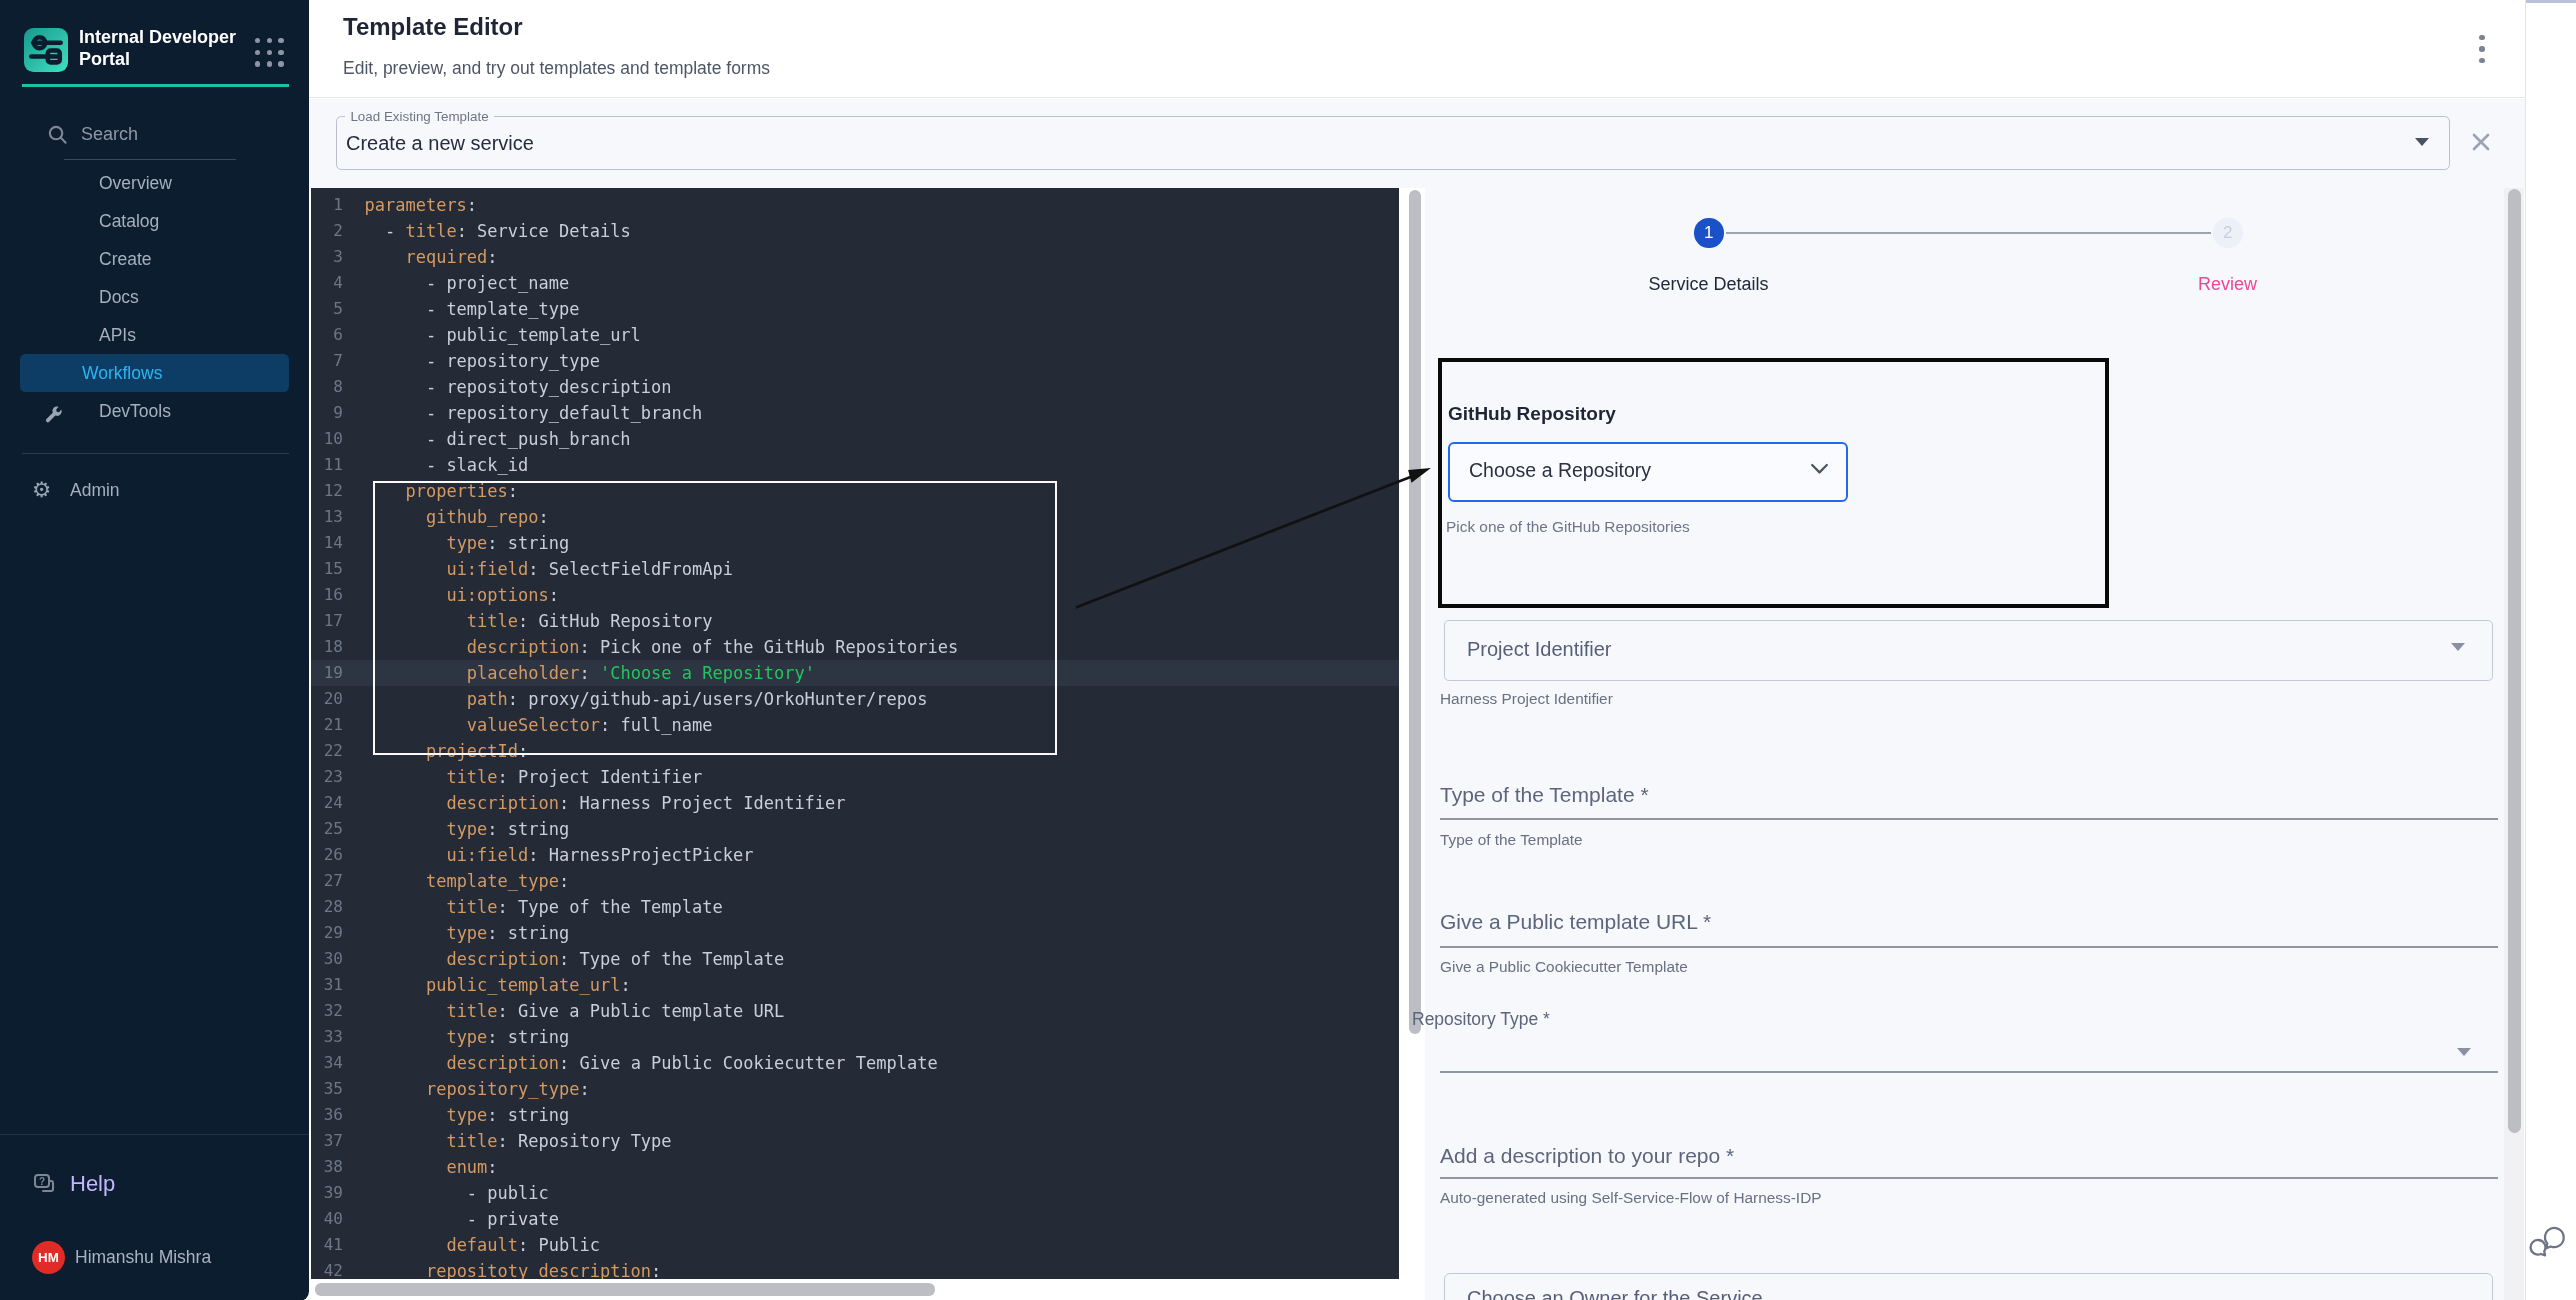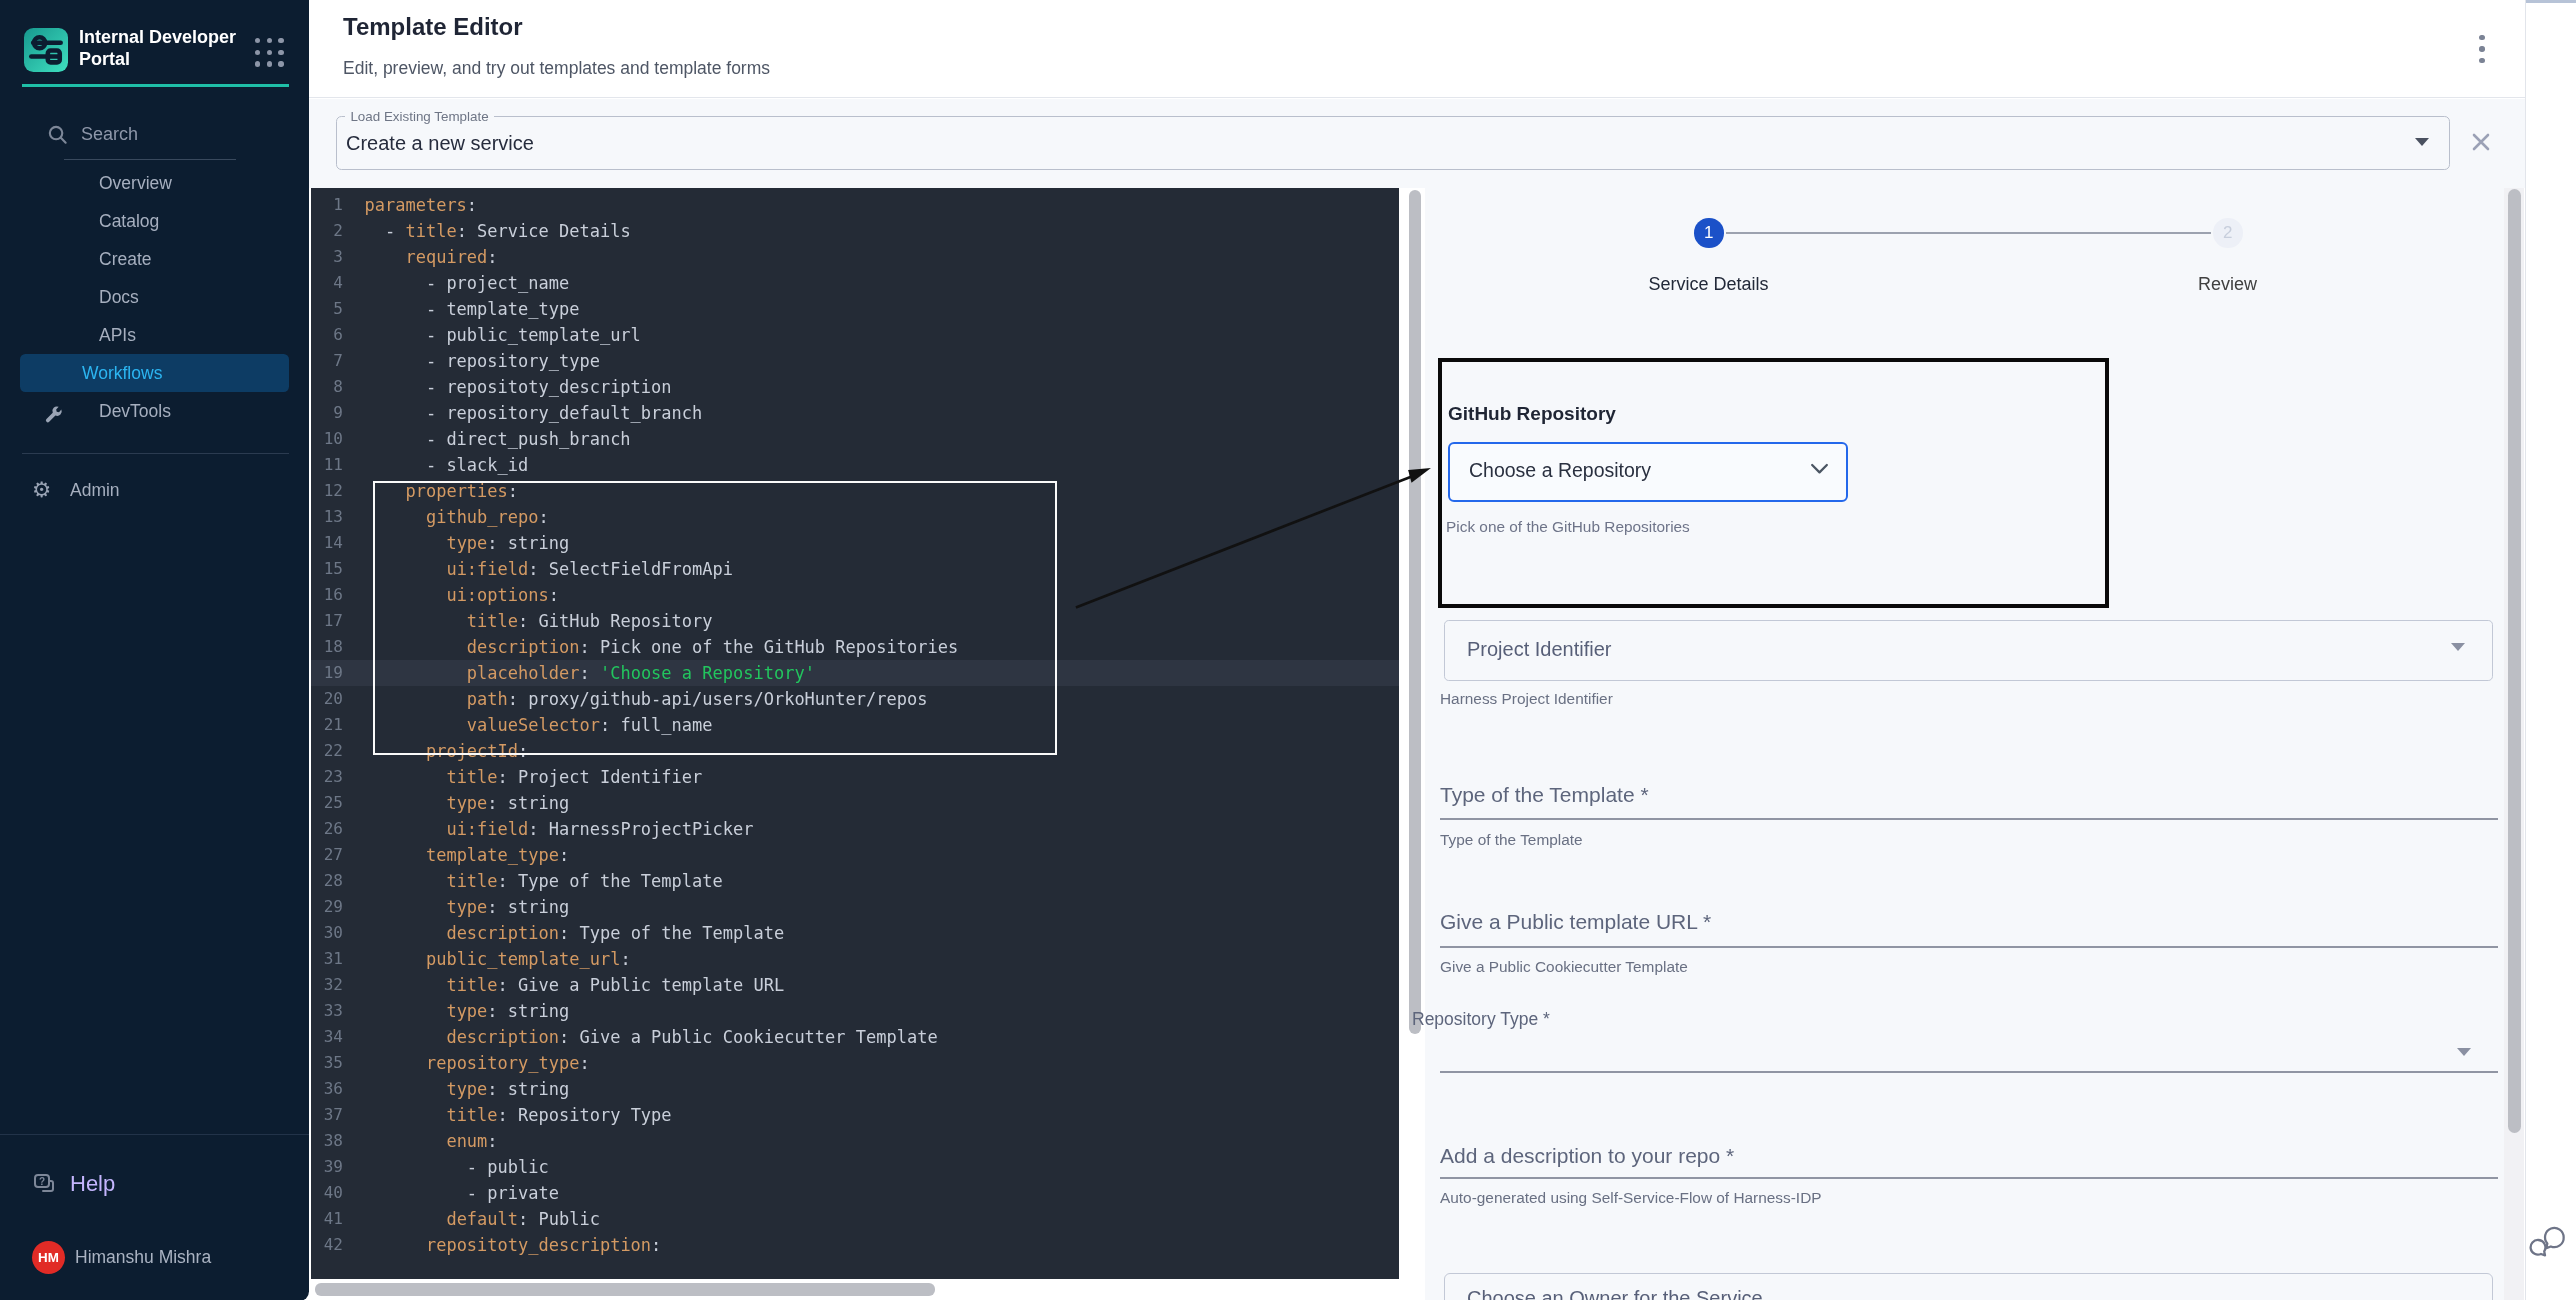--- a/index.html
+++ b/index.html
@@ -75,21 +75,21 @@
   #editor-hscroll-thumb{left:315px;top:1283px;width:620px;height:12.8px;background:#BCBEC4;border-radius:6px;}
 
   
   #form-panel{left:1425px;top:188px;width:1079px;height:1113px;background:#F6F8FB;}
   #step1-circle{left:1694px;top:218px;width:29.5px;height:29.5px;border-radius:50%;background:#1B51C8;
     color:#fff;font-size:17px;text-align:center;line-height:29.5px;}
   #stepper-line{left:1726px;top:232px;width:485px;height:2px;background:#9CA2AF;}
   #step2-circle{left:2213px;top:218px;width:29.5px;height:29.5px;border-radius:50%;background:#EDF0F7;
     color:#C7CEDC;font-size:17px;text-align:center;line-height:29.5px;}
   #step1-label{left:1608px;top:274px;width:201px;text-align:center;font-size:18px;color:#222939;}
-  #step2-label{left:2127px;top:274px;width:201px;text-align:center;font-size:18px;color:#404040;}
+  #step2-label{left:2127px;top:274px;width:201px;text-align:center;font-size:18px;color:#ec4899;}
 
   #github-box{left:1438px;top:358px;width:663px;height:242px;border:4px solid #0A0A0A;z-index:15;}
   #github-label{left:1448px;top:403px;font-size:19px;font-weight:700;color:#1F2534;}
   #github-select{left:1448px;top:442px;width:396px;height:56px;border:2px solid #2468EB;border-radius:6px;
     background:#F9FBFE;cursor:pointer;}
   #github-select-value{left:1469px;top:459px;font-size:19.5px;color:#2A3040;}
   #github-chevron{left:1810px;top:463px;}
   #github-helper{left:1446px;top:518px;font-size:15.4px;color:#6E7489;}
 
   #project-select{left:1444px;top:620px;width:1047px;height:59px;border:1.3px solid #C2C8D6;border-radius:4.7px;cursor:pointer;}
@@ -318,20 +318,24 @@
       </div>
       <div class="code-row">
         <span class="ln">22</span>
         <span class="code"><span class="tk-p">      </span><span class="tk-k">projectId</span><span class="tk-p">:</span></span>
       </div>
       <div class="code-row">
         <span class="ln">23</span>
         <span class="code"><span class="tk-p">        </span><span class="tk-k">title</span><span class="tk-p">: Project Identifier</span></span>
       </div>
       <div class="code-row">
+        <span class="ln">24</span>
+        <span class="code"><span class="tk-p">        </span><span class="tk-k">description</span><span class="tk-p">: Harness Project Identifier</span></span>
+      </div>
+      <div class="code-row">
         <span class="ln">25</span>
         <span class="code"><span class="tk-p">        </span><span class="tk-k">type</span><span class="tk-p">: string</span></span>
       </div>
       <div class="code-row">
         <span class="ln">26</span>
         <span class="code"><span class="tk-p">        </span><span class="tk-k">ui:field</span><span class="tk-p">: HarnessProjectPicker</span></span>
       </div>
       <div class="code-row">
         <span class="ln">27</span>
         <span class="code"><span class="tk-p">      </span><span class="tk-k">template_type</span><span class="tk-p">:</span></span>

